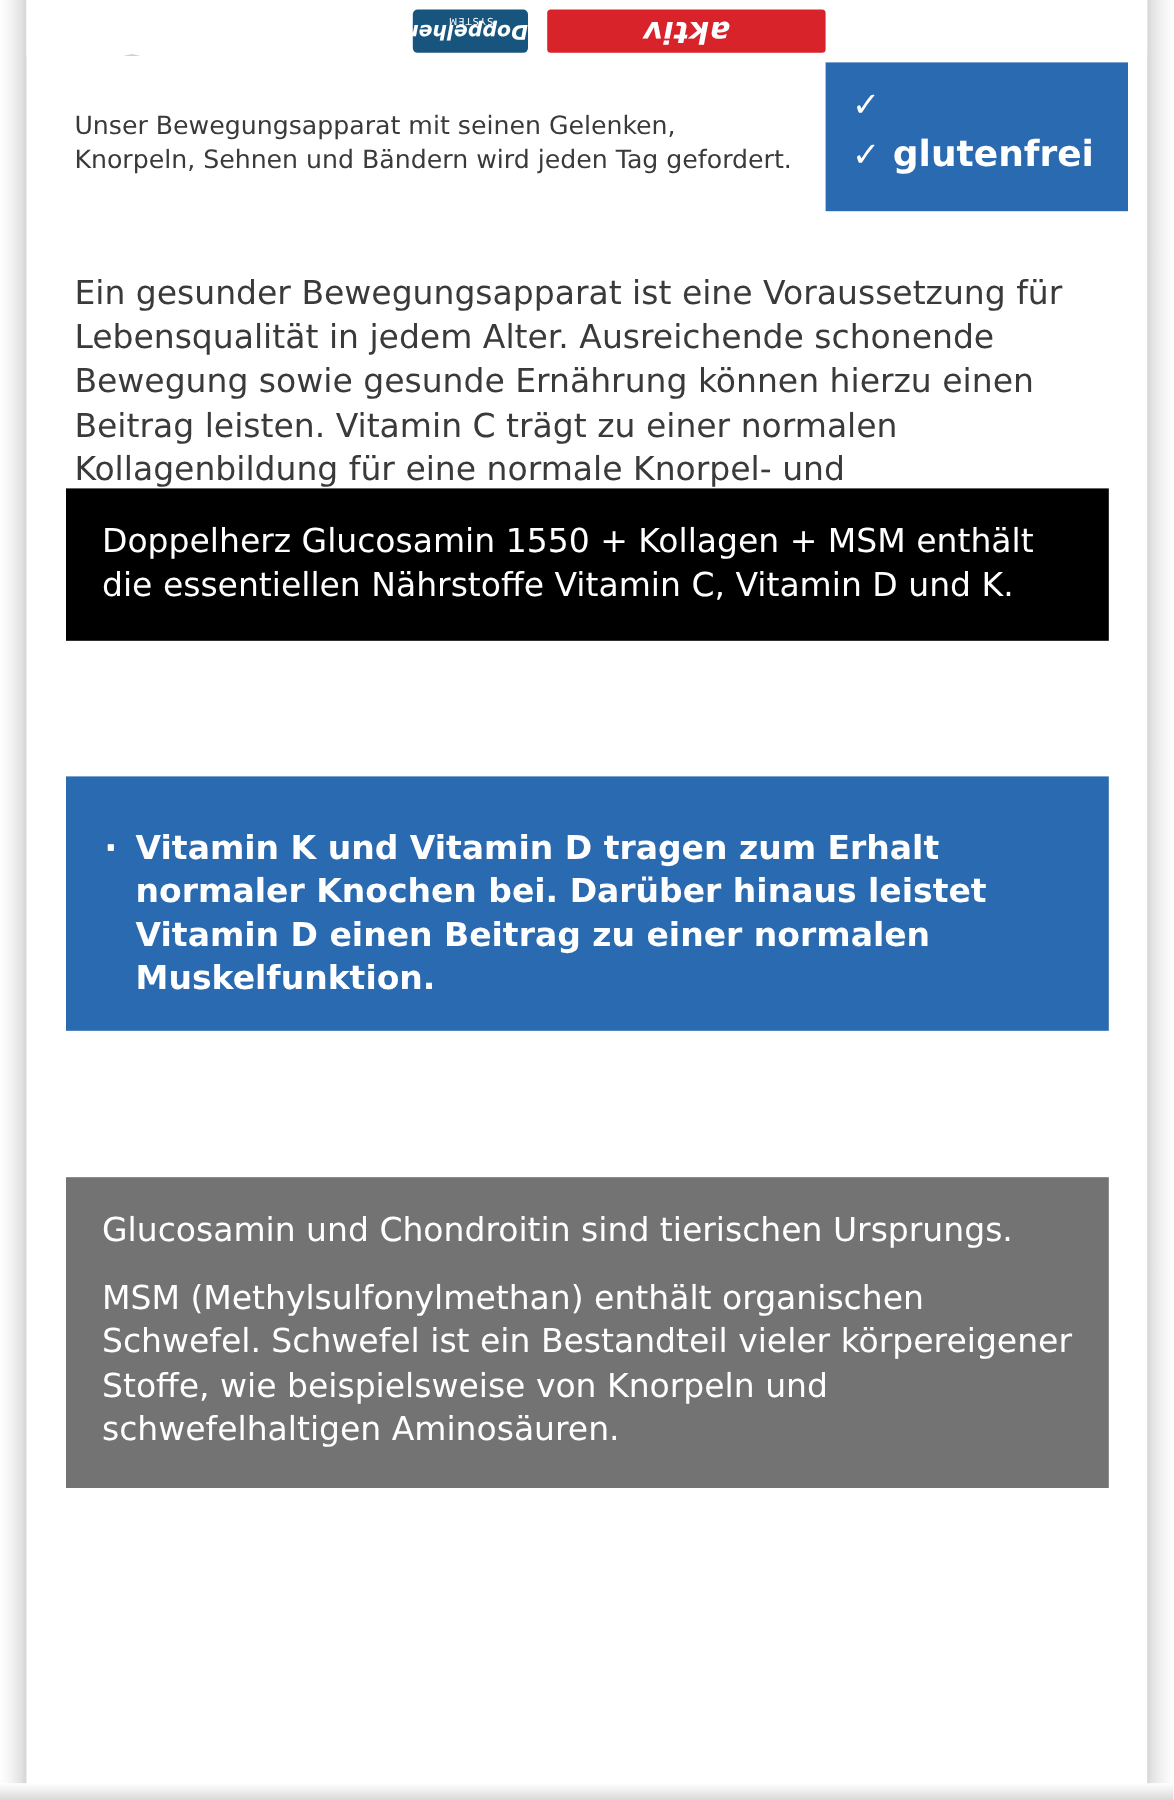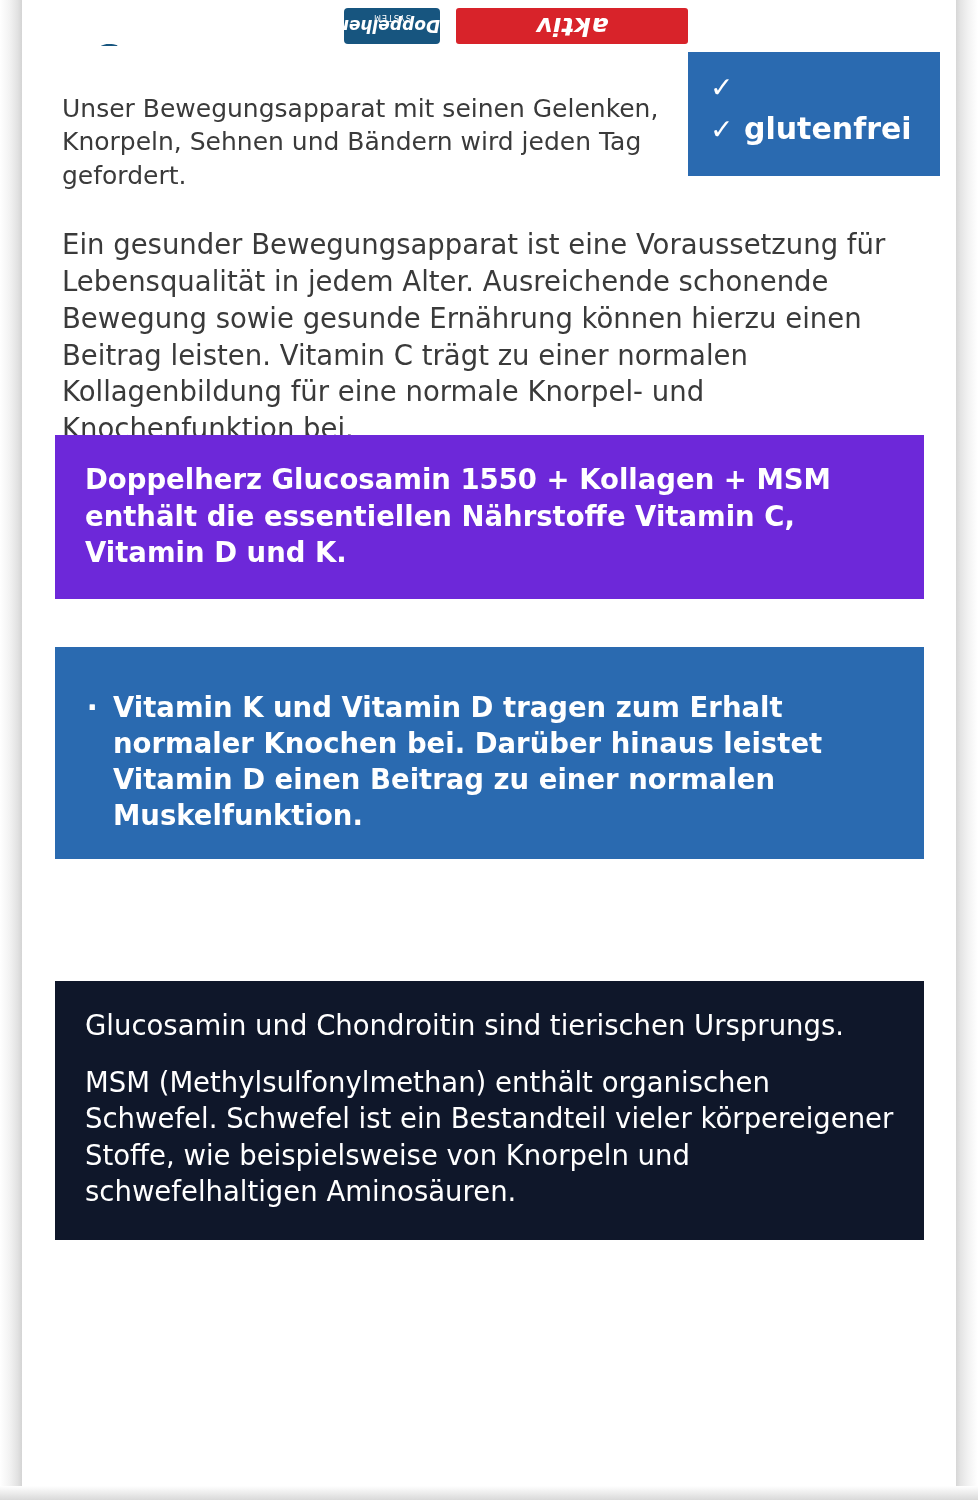--- a/index.html
+++ b/index.html
@@ -133,21 +133,21 @@
     height: 1440px;
     padding: 0;
     box-sizing: border-box;
   }
 
   .intro {
     position: absolute;
     left: 40px;
     top: 46px;
     width: 600px;
-    font-size: 25px;
+    font-size: 21px;
     line-height: 1.33;
     color: #3a3a3a;
   }
 
   .free-badge {
     position: absolute;
     right: 16px;
     top: 6px;
     width: 252px;
     height: 124px;
@@ -181,32 +181,31 @@
   }
 
   .band {
     position: absolute;
     left: 33px;
     width: 869px;
     box-sizing: border-box;
     color: #ffffff;
   }
   .band-teal-light {
-    background: #6d28d9;
-    top: 389px;
+    background: #000000;
+    top: 361px;
     padding: 26px 32px 28px 30px;
-    font-weight: bold;
   }
   .band-blue {
     background: #2a6ab0;
     top: 601px;
     padding: 22px 30px 26px 26px;
   }
   .band-teal-dark {
-    background: #0f172a;
+    background: #737373;
     top: 935px;
     padding: 26px 30px 30px 30px;
   }
 
   .band p {
     margin: 0 0 20px 0;
     font-size: 27.5px;
     line-height: 1.33;
   }
   .band p:last-child { margin-bottom: 0; }

